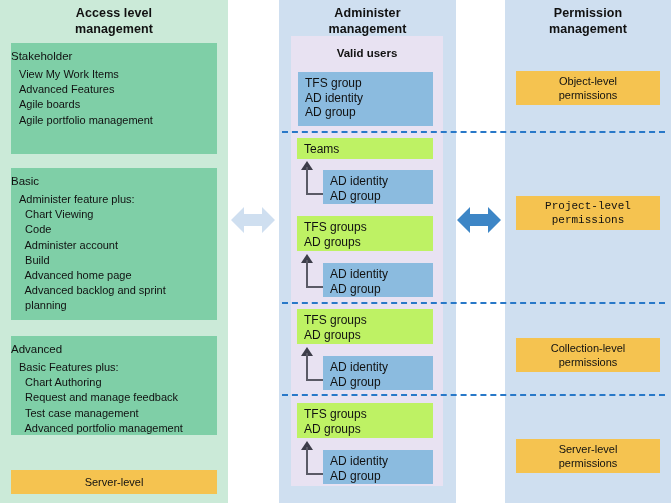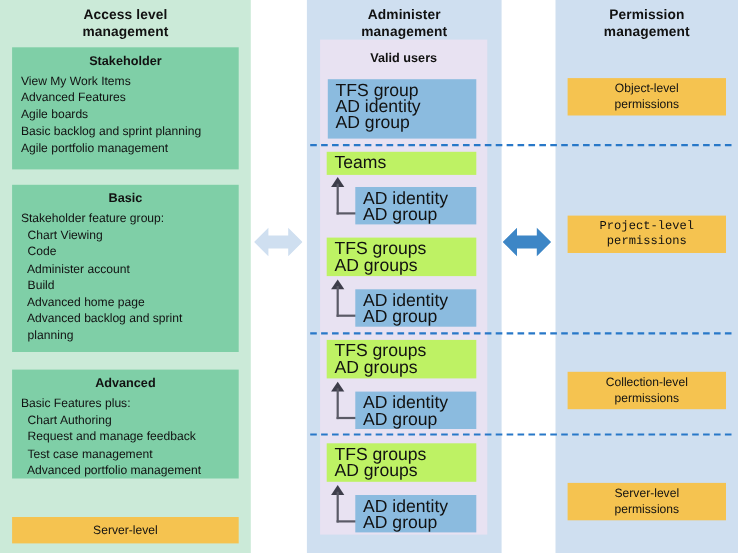--- a/index.html
+++ b/index.html
@@ -59,22 +59,22 @@
   
   .card {
     position: absolute;
     box-sizing: border-box;
     background: #7fcfa7;
     left: 11px;
     width: 206px;
     padding: 0;
   }
   .card-head {
-    text-align: center;
-    font-weight: bold;
+    text-align: left;
+    font-weight: normal;
     font-size: 11.5px;
     color: #111111;
     padding-top: 7px;
     padding-bottom: 5px;
   }
   .card-list {
     list-style: none;
     margin: 0;
     padding: 0 0 0 8px;
     font-size: 11px;
@@ -117,21 +117,21 @@
     width: 152px;
     text-align: center;
     font-weight: bold;
     font-size: 11.5px;
     color: #111111;
   }
 
   .box {
     position: absolute;
     box-sizing: border-box;
-    font-size: 16px;
+    font-size: 12px;
     line-height: 14.6px;
     color: #111111;
     padding: 4px 12px 0 7px;
   }
   .box-blue   { background: #8bbbdf; }
   .box-purple { background: #bef264; }
 
   .box p { margin: 0; white-space: pre; }
 
   
@@ -221,29 +221,28 @@
     <div class="col-title" style="white-space: pre-line;">Access level
 management</div>
   </div>
 
   <div class="card card-stakeholder">
     <div class="card-head">Stakeholder</div>
     <ul class="card-list">
       <li>View My Work Items</li>
       <li>Advanced Features</li>
       <li>Agile boards</li>
-      <li>Basic backlog and sprint planning</li>
       <li>Agile portfolio management</li>
     </ul>
   </div>
 
   <div class="card card-basic">
     <div class="card-head">Basic</div>
     <ul class="card-list">
-      <li>Stakeholder feature group:</li>
+      <li>Administer feature plus:</li>
       <li>  Chart Viewing</li>
       <li>  Code</li>
       <li>  Administer account</li>
       <li>  Build</li>
       <li>  Advanced home page</li>
       <li>  Advanced backlog and sprint</li>
       <li>  planning</li>
     </ul>
   </div>
 

